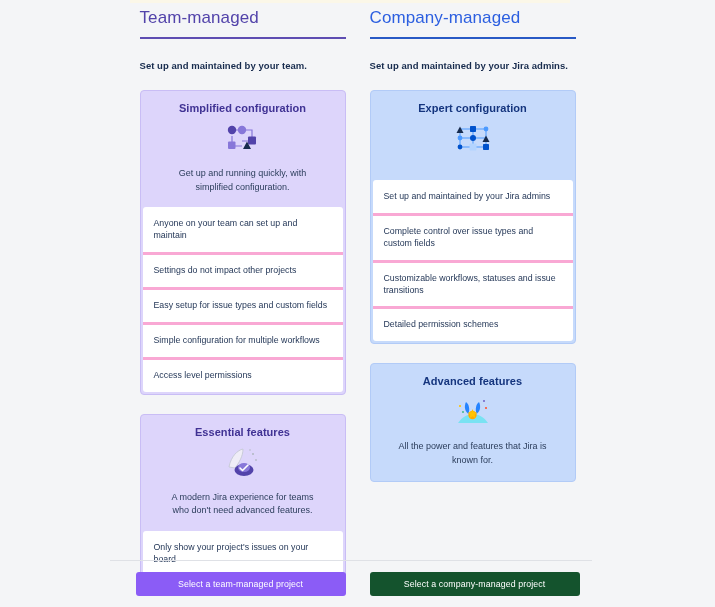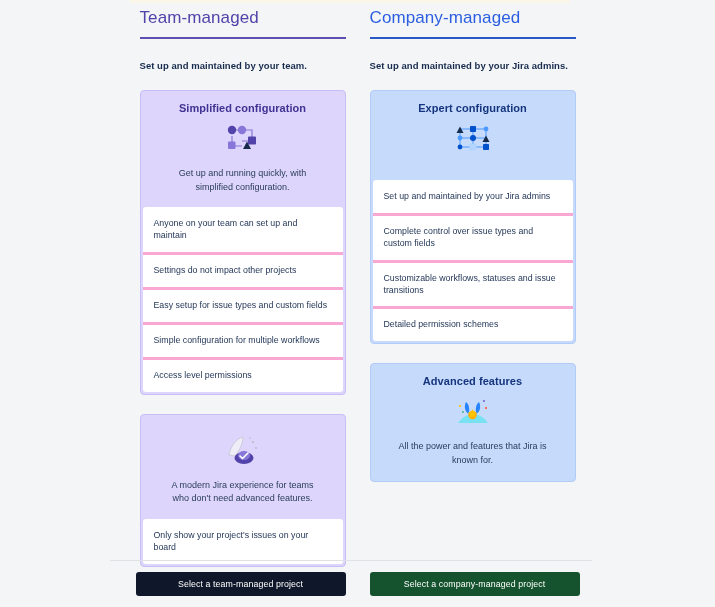--- a/index.html
+++ b/index.html
@@ -147,21 +147,21 @@
     width: 210px;
     height: 24px;
     border: none;
     border-radius: 3px;
     color: #FFFFFF;
     font-size: 8.8px;
     font-family: "Liberation Sans", sans-serif;
     cursor: pointer;
     letter-spacing: .1px;
   }
-  .action-btn.team    { background: #0f172a; }
+  .action-btn.team    { background: #8b5cf6; }
   .action-btn.company { background: #14532d; }
 </style>
 </head>
 <body>
 
 <div id="page">
 
   <div class="top-strip"></div>
 
   <div class="columns">
@@ -196,20 +196,21 @@
           <div class="feature-row">Anyone on your team can set up and maintain</div>
           <div class="feature-row">Settings do not impact other projects</div>
           <div class="feature-row">Easy setup for issue types and custom fields</div>
           <div class="feature-row">Simple configuration for multiple workflows</div>
           <div class="feature-row">Access level permissions</div>
         </div>
       </div>
 
       <div class="panel team">
         <div class="panel-head">
+          <div class="panel-title">Essential features</div>
           <div class="panel-art">
             <svg width="36" height="32" viewBox="0 0 36 32" aria-hidden="true">
               <path d="M4 20 C6 9 13 3 18 2 C18 9 14 16 10 21 Z" fill="#EFEDF7" stroke="#C1C7D0" stroke-width="0.8"></path>
               <ellipse cx="19" cy="23" rx="9.5" ry="6" fill="#5243AA"></ellipse>
               <ellipse cx="19" cy="20.5" rx="6" ry="4.5" fill="#8777D9"></ellipse>
               <path d="M15 21 l2.5 2.5 L23 18" fill="none" stroke="#FFFFFF" stroke-width="1.6" stroke-linecap="round" stroke-linejoin="round"></path>
               <circle cx="28" cy="7" r="1.1" fill="#B3BAC5"></circle>
               <circle cx="31" cy="13" r="0.9" fill="#B3BAC5"></circle>
               <circle cx="25" cy="3" r="0.8" fill="#B3BAC5"></circle>
             </svg>

